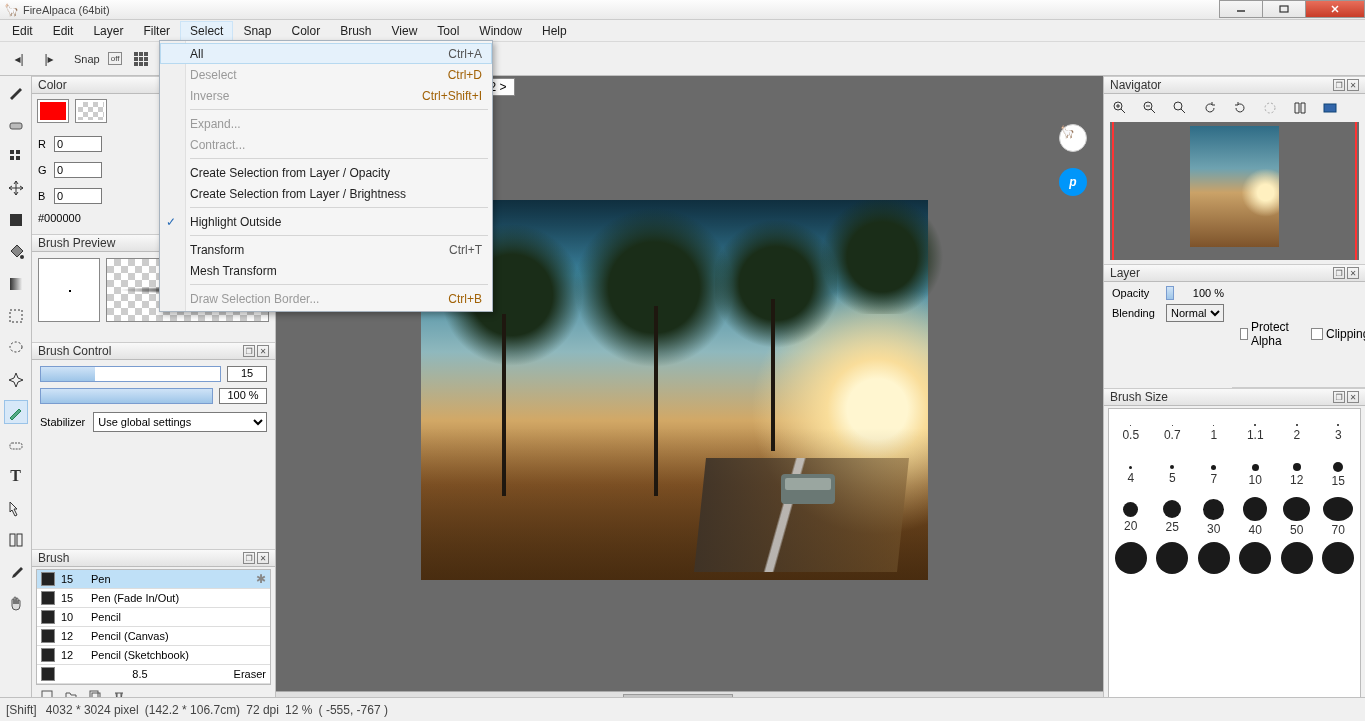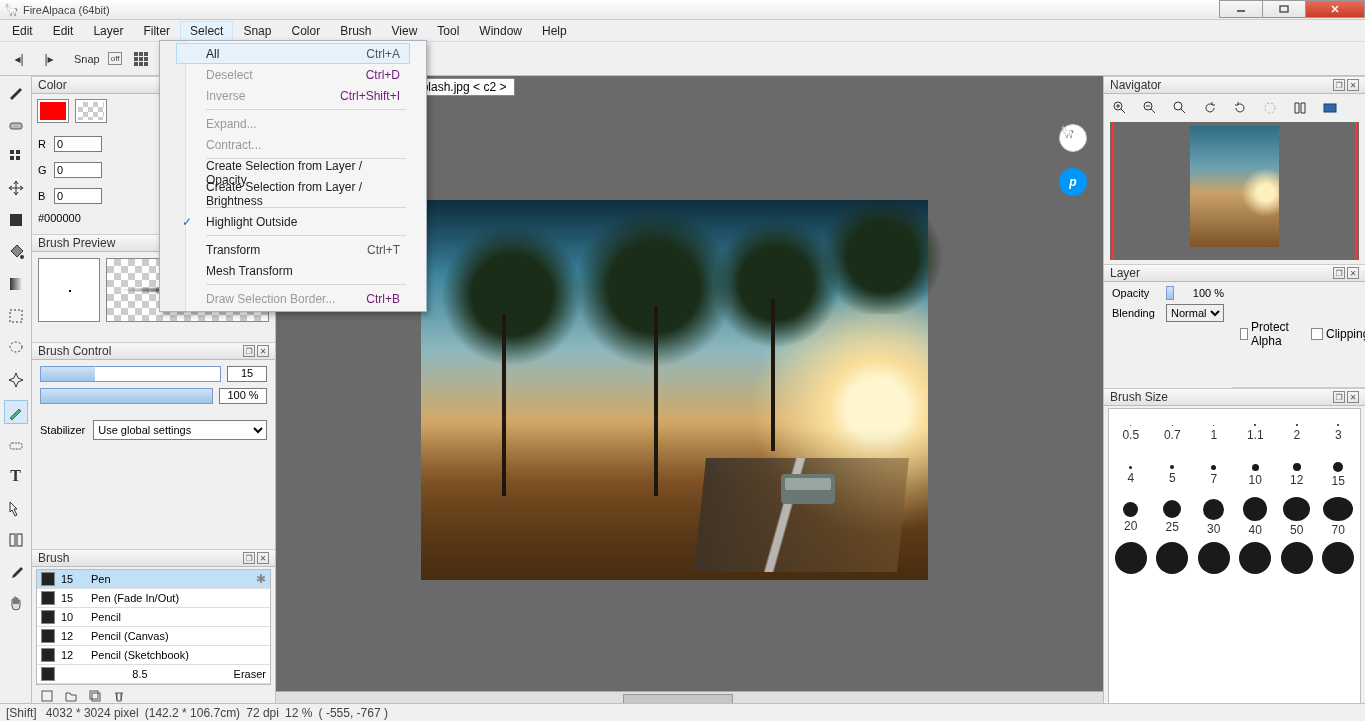--- a/index.html
+++ b/index.html
@@ -51,21 +51,21 @@
 .preview .pv1{ width:62px; height:64px; border:1px solid #888; background:#fff; position:relative;}
 .preview .pv1::after{content:"";position:absolute;left:50%;top:50%;width:2px;height:2px;background:#000;}
 .preview .pv2{ flex:1; height:64px; border:1px solid #888; background:repeating-conic-gradient(#ccc 0 25%,#fff 0 50%) 0 0/14px 14px; position:relative;}
 .preview .pv2::after{content:"";position:absolute;inset:0;background:radial-gradient(ellipse 60% 8% at 50% 50%,#000,transparent 70%);}
 
 .brushctl{ height:100px; padding:6px 8px; display:flex; flex-direction:column; gap:6px;}
 .slrow{ display:flex; align-items:center; gap:6px;}
 .slider{ flex:1; height:16px; border:1px solid #7a9ccf; background:#fff; position:relative;}
 .slider .fill{ position:absolute; left:0; top:0; bottom:0; background:linear-gradient(#cfe3f7,#9ec5e8);}
 .nbox{ width:40px; height:16px; border:1px solid #7a7a7a; background:#fff; text-align:center; font-size:11px;}
-.stabrow{ display:flex; align-items:center; gap:8px; margin-top:10px;}
+.stabrow{ display:flex; align-items:center; gap:8px; margin-top:2px;}
 .stabrow select{ flex:1; height:20px; border:1px solid #7a7a7a; font-size:11px; background:#fff;}
 
 .brushlist{ flex:1; display:flex; flex-direction:column;}
 .brushitems{ flex:1; border:1px solid #bbb; background:#fff; margin:2px 4px 0 4px; overflow:hidden;}
 .brow{ display:flex; align-items:center; height:19px; border-bottom:1px solid #ddd; padding:0 4px; gap:6px;}
 .brow.sel{ background:#bfe0f7;}
 .brow .bsw{ width:14px;height:14px;border:1px solid #888;background:#222;}
 .brow .bsz{ width:24px; font-size:11px;}
 .brow .bnm{ font-size:11px;}
 .brow .bgear{ margin-left:auto; color:#888;}
@@ -128,28 +128,28 @@
 
 .layerfoot{ height:24px; display:flex; align-items:center; justify-content:space-around; padding:0 6px;}
 .layerfoot .lf{ width:18px; color:#555; text-align:center;}
 
 .brushsize{ flex:1; display:flex; flex-direction:column;}
 .bsgrid{ flex:1; background:#fff; margin:2px 4px; border:1px solid #bbb; display:grid; grid-template-columns:repeat(6,1fr); grid-auto-rows:40px; padding:4px 2px; gap:2px; overflow:hidden;}
 .bsitem{ display:flex; flex-direction:column; align-items:center; justify-content:center; gap:2px;}
 .bsitem .dot{ background:#1a1a1a; border-radius:50%;}
 .bsitem .lbl{ font-size:12px; color:#333;}
 
-.statusbar{ position:absolute; left:0; right:0; bottom:0; height:18px; background:#f0f0f0; border-top:1px solid #c0c0c0; font-size:11px; color:#444; padding:0 6px; display:flex; align-items:center;}
-
-.dropdown{ position:absolute; left:159px; top:40px; width:268px; background:#f5f5f5; border:1px solid #a7b3bf; box-shadow:2px 3px 6px rgba(0,0,0,.3); padding:2px 16px; z-index:100;}
+.statusbar{ position:absolute; left:0; right:0; bottom:0; height:24px; background:#f0f0f0; border-top:1px solid #c0c0c0; font-size:11px; color:#444; padding:0 6px; display:flex; align-items:center;}
+
+.dropdown{ position:absolute; left:159px; top:40px; width:334px; background:#f5f5f5; border:1px solid #a7b3bf; box-shadow:2px 3px 6px rgba(0,0,0,.3); padding:2px 0; z-index:100;}
 .dd-item{ height:21px; display:flex; align-items:center; padding:0 10px 0 30px; font-size:12px; color:#222; position:relative;}
 .dd-item.disabled{ color:#9a9a9a;}
 .dd-item.hl{ background:#e5f1fb; border:1px solid #b7d9f0; padding:0 9px 0 29px; height:21px;}
 .dd-item .shc{ margin-left:auto; color:#555;}
-.dd-item.disabled .shc{ color:#701a75;}
+.dd-item.disabled .shc{ color:#a16207;}
 .dd-sep{ height:1px; background:#d5d5d5; margin:3px 4px 3px 30px;}
 .dd-gutter{ position:absolute; left:0; top:0; bottom:0; width:26px; border-right:1px solid #e0e0e0; background:#f0f0f0;}
 .dd-check{ position:absolute; left:6px; color:#2a6db7; font-size:12px;}
 
 svg{display:block}
 </style>
 </head>
 <body>
 
 <div class="titlebar">

